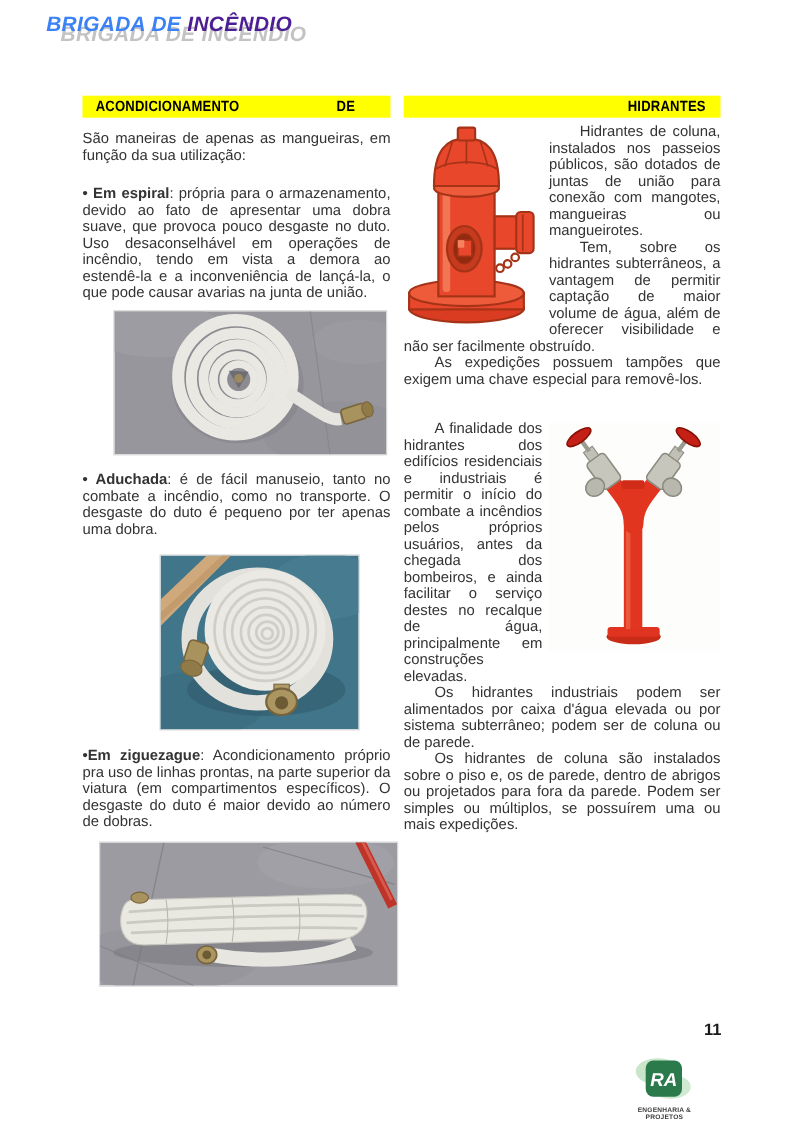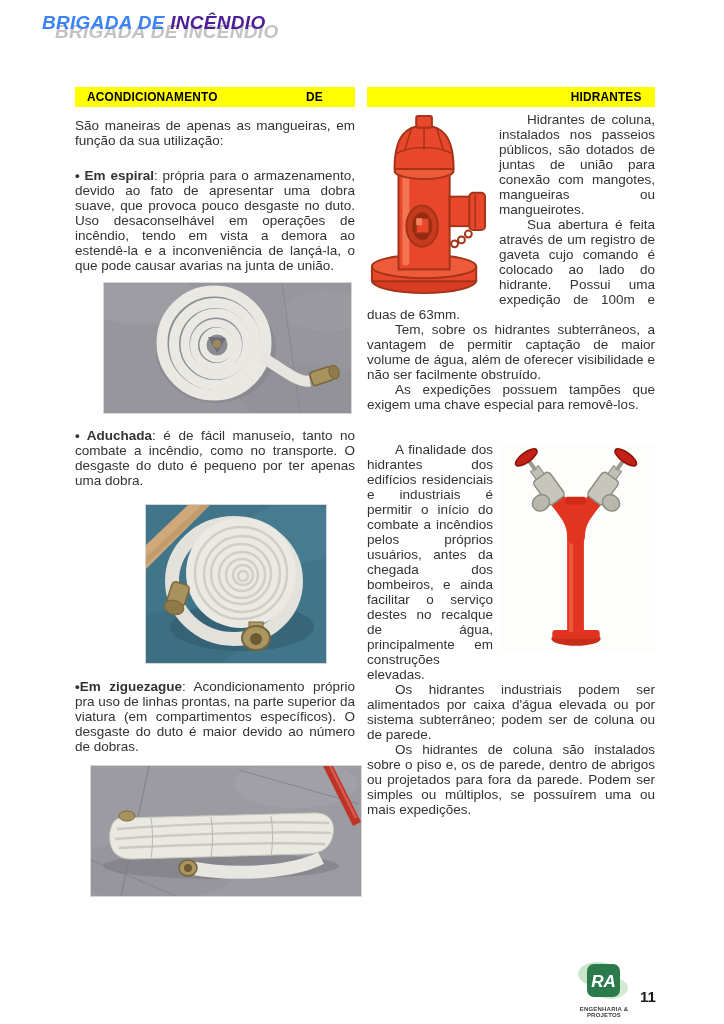--- a/index.html
+++ b/index.html
@@ -42,21 +42,21 @@
   .rc-content{margin-top:5px;}
   .rp{text-indent:28px;}
   .hydrant-img{float:left;margin:0 10px 2px 0;}
   .block2{margin-top:30px;}
   .block2::after{content:"";display:block;clear:both;}
   .block1::after{content:"";display:block;clear:both;}
   .yhydrant-img{float:right;margin:2px 0 2px 6px;}
   
   .footer-logo{position:absolute;left:574px;top:961px;width:60px;text-align:center;}
   .logo-caption{font-size:6px;font-weight:bold;color:#3b3b3b;line-height:6px;letter-spacing:.2px;margin-top:1px;}
-  .page-num{position:absolute;left:640px;top:988px;font-size:15px;font-weight:bold;color:#1a1a1a;}
+  .page-num{position:absolute;left:640px;top:928px;font-size:15px;font-weight:bold;color:#1a1a1a;}
 </style>
 </head>
 <body>
 
 <div class="page">
 
   <div class="title">
     <div class="title-shadow">BRIGADA DE INCÊNDIO</div>
     <div class="title-main"><span class="t-orange">BRIGADA DE</span><span class="t-black"> INCÊNDIO</span></div>
   </div>
@@ -182,21 +182,20 @@
         <line x1="45" y1="17" x2="38" y2="40" stroke="#a53317" stroke-width="1.5"></line>
         <line x1="71" y1="17" x2="78" y2="40" stroke="#a53317" stroke-width="1.5"></line>
         <rect x="50" y="4" width="16" height="12" rx="2" fill="#e8472b" stroke="#a53317" stroke-width="2"></rect>
         <ellipse cx="56" cy="116" rx="16" ry="21" fill="#c63a1e" stroke="#a53317" stroke-width="2"></ellipse>
         <ellipse cx="56" cy="116" rx="10" ry="14" fill="#93290f" stroke="#a53317" stroke-width="1"></ellipse>
         <rect x="50" y="108" width="13" height="15" fill="#e8472b" stroke="#a53317" stroke-width="1.5"></rect>
         <rect x="50" y="108" width="6" height="7" fill="#f4825f"></rect>
       </svg>
 
       <p class="rp">Hidrantes de coluna, instalados nos passeios públicos, são dotados de juntas de união para conexão com mangotes, mangueiras ou mangueirotes.</p>
-      <p class="rp">Sua abertura é feita através de um registro de gaveta cujo comando é colocado ao lado do hidrante. Possui uma expedição de 100m e duas de 63mm.</p>
       <p class="rp">Tem, sobre os hidrantes subterrâneos, a vantagem de permitir captação de maior volume de água, além de oferecer visibilidade e não ser facilmente obstruído.</p>
       <p class="rp">As expedições possuem tampões que exigem uma chave especial para removê-los.</p>
     </div>
 
     <div class="block2">
 
       <svg class="yhydrant-img" viewBox="0 0 158 210" width="156" height="208" xmlns="http://www.w3.org/2000/svg">
         <rect width="158" height="210" fill="#fdfdfb"></rect>
         <ellipse cx="78" cy="197" rx="25" ry="7" fill="#c82c18"></ellipse>
         <rect x="54" y="188" width="48" height="9" rx="3" fill="#e03420"></rect>

